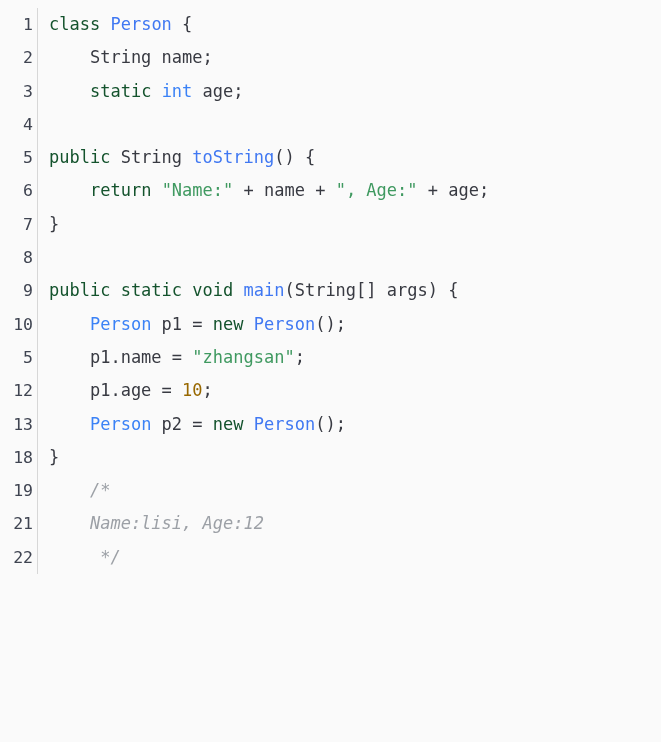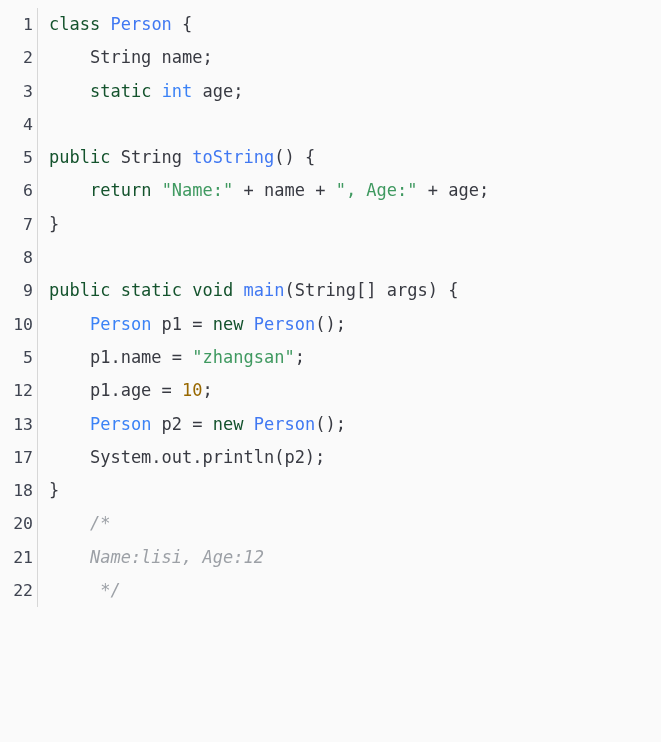--- a/index.html
+++ b/index.html
@@ -74,18 +74,17 @@
     <div class="code-line"><div class="gutter">4</div><div class="sep"></div><div class="content"><span class="pln"></span></div></div>
     <div class="code-line"><div class="gutter">5</div><div class="sep"></div><div class="content"><span class="kw">public</span><span class="pln"> String </span><span class="cls">toString</span><span class="pln">() {</span></div></div>
     <div class="code-line"><div class="gutter">6</div><div class="sep"></div><div class="content"><span class="pln">    </span><span class="kw">return</span><span class="pln"> </span><span class="str">"Name:"</span><span class="pln"> + name + </span><span class="str">", Age:"</span><span class="pln"> + age;</span></div></div>
     <div class="code-line"><div class="gutter">7</div><div class="sep"></div><div class="content"><span class="pln">}</span></div></div>
     <div class="code-line"><div class="gutter">8</div><div class="sep"></div><div class="content"><span class="pln"></span></div></div>
     <div class="code-line"><div class="gutter">9</div><div class="sep"></div><div class="content"><span class="kw">public static void</span><span class="pln"> </span><span class="cls">main</span><span class="pln">(String[] args) {</span></div></div>
     <div class="code-line"><div class="gutter">10</div><div class="sep"></div><div class="content"><span class="pln">    </span><span class="typ">Person</span><span class="pln"> p1 = </span><span class="kw">new</span><span class="pln"> </span><span class="cls">Person</span><span class="pln">();</span></div></div>
     <div class="code-line"><div class="gutter">5</div><div class="sep"></div><div class="content"><span class="pln">    p1.name = </span><span class="str">"zhangsan"</span><span class="pln">;</span></div></div>
     <div class="code-line"><div class="gutter">12</div><div class="sep"></div><div class="content"><span class="pln">    p1.age = </span><span class="num">10</span><span class="pln">;</span></div></div>
     <div class="code-line"><div class="gutter">13</div><div class="sep"></div><div class="content"><span class="pln">    </span><span class="typ">Person</span><span class="pln"> p2 = </span><span class="kw">new</span><span class="pln"> </span><span class="cls">Person</span><span class="pln">();</span></div></div>
-    <div class="code-line"><div class="gutter">17</div><div class="sep"></div><div class="content"><span class="pln">    System.out.println(p2);</span></div></div>
     <div class="code-line"><div class="gutter">18</div><div class="sep"></div><div class="content"><span class="pln">}</span></div></div>
-    <div class="code-line"><div class="gutter">20</div><div class="sep"></div><div class="content"><span class="cmt">    /*</span></div></div>
+    <div class="code-line"><div class="gutter">19</div><div class="sep"></div><div class="content"><span class="cmt">    /*</span></div></div>
     <div class="code-line"><div class="gutter">21</div><div class="sep"></div><div class="content"><span class="cmt">    Name:lisi, Age:12</span></div></div>
     <div class="code-line"><div class="gutter">22</div><div class="sep"></div><div class="content"><span class="cmt">     */</span></div></div>
   </div>
 
 </body></html>

